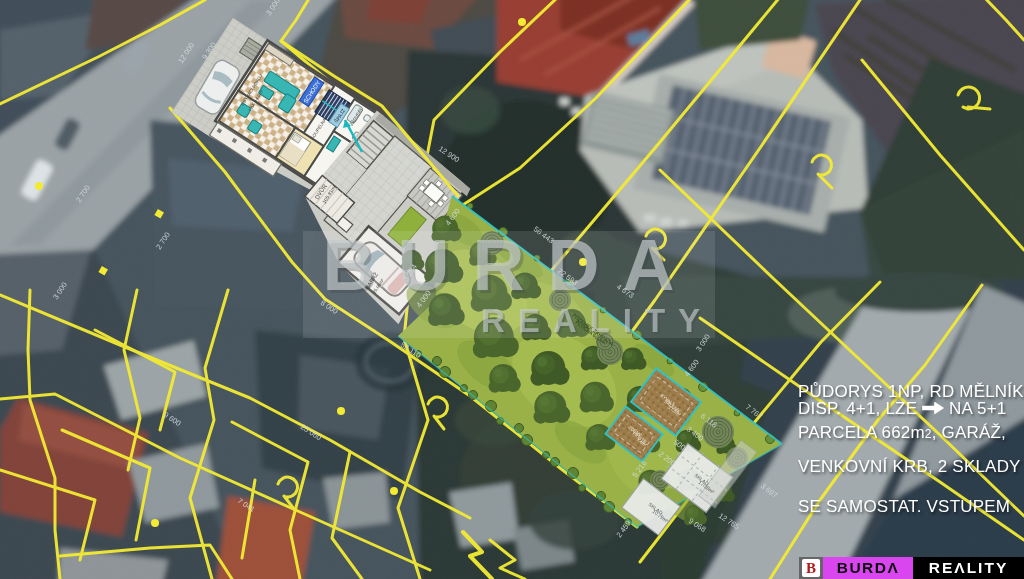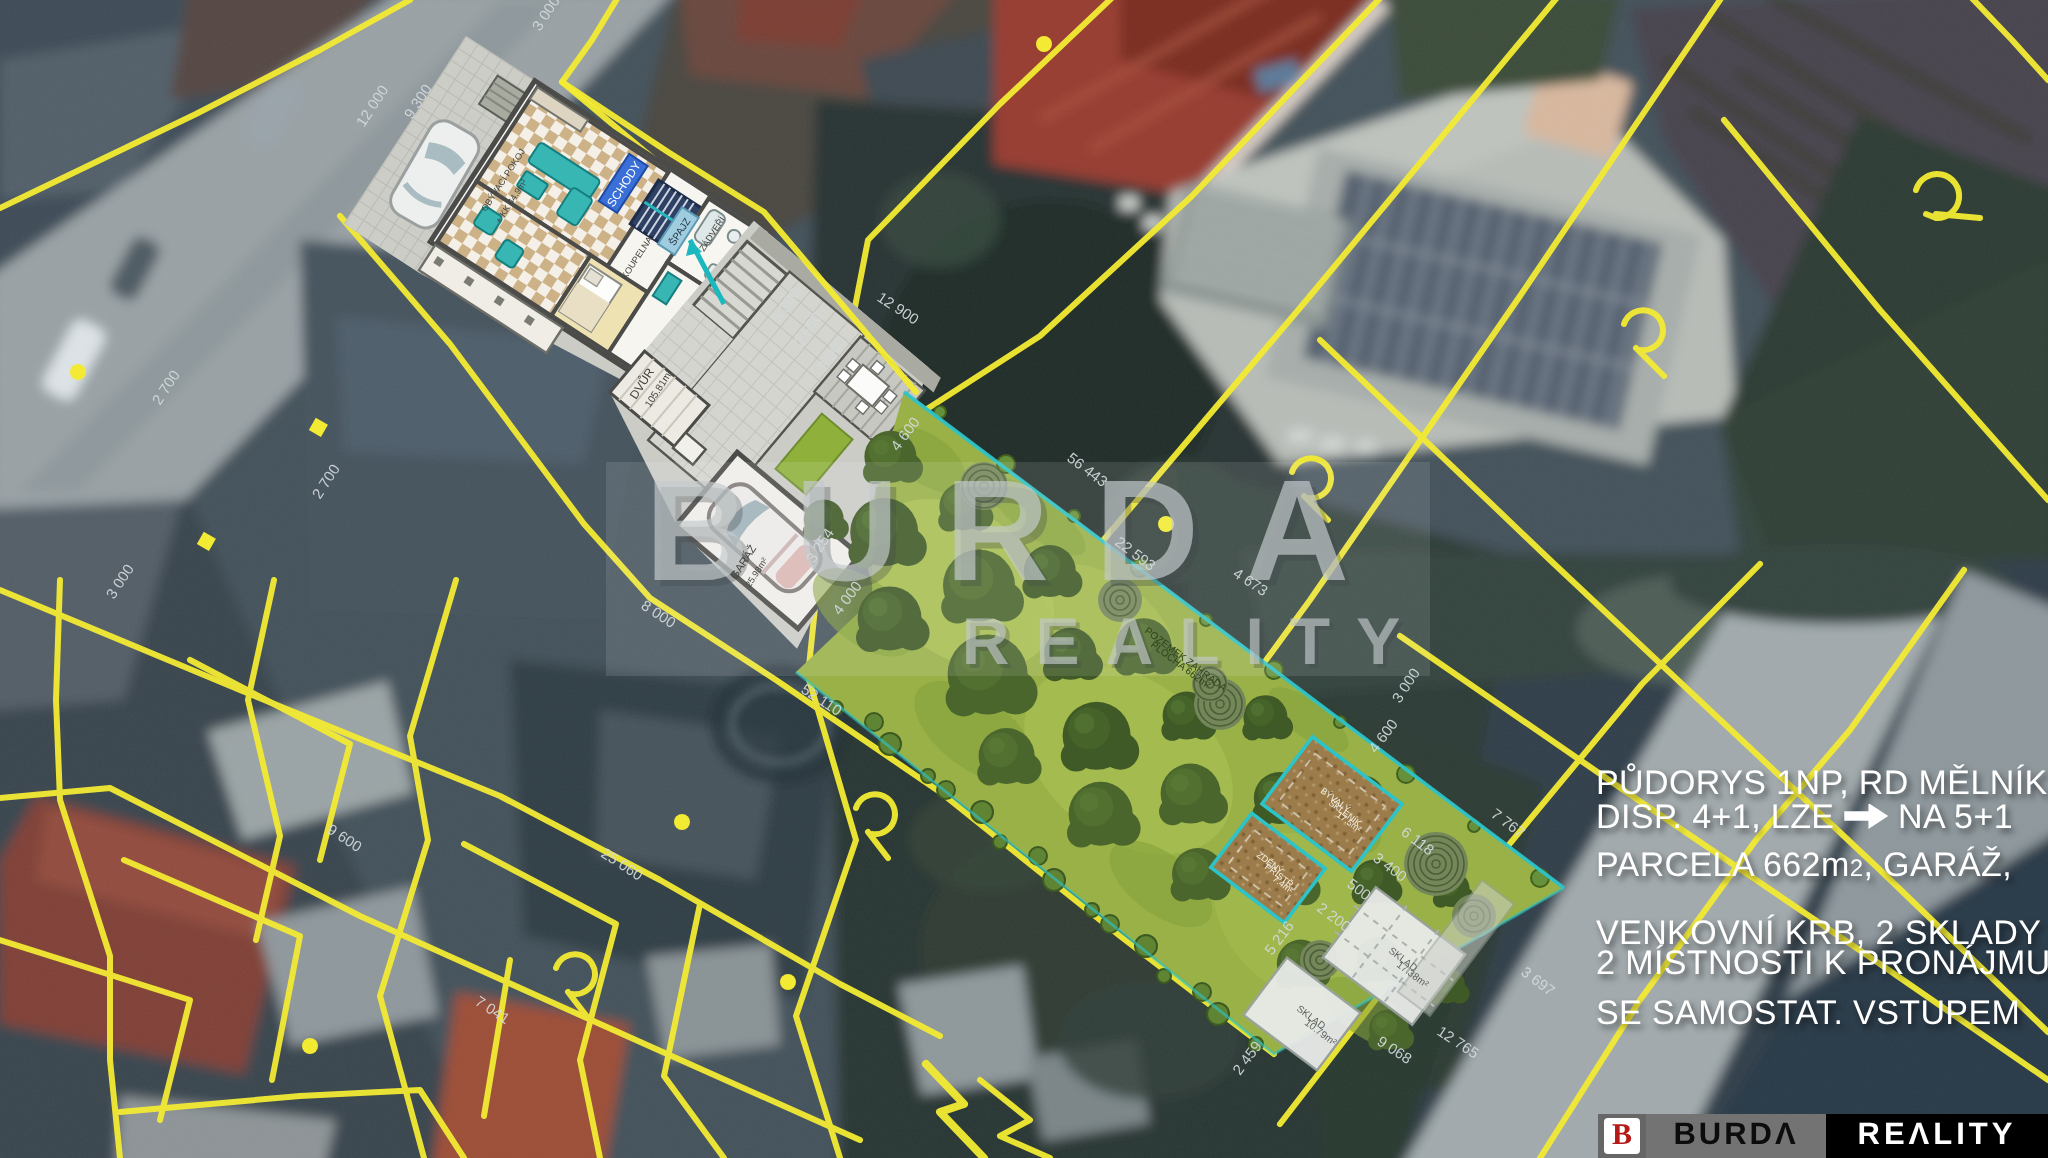--- a/index.html
+++ b/index.html
@@ -716,28 +716,27 @@
 <text x="698" y="483" transform="rotate(37 698 483)">17.38m²</text>
 <text x="648" y="505" transform="rotate(37 648 505)">SKLAD</text>
 <text x="652" y="512" transform="rotate(37 652 512)">10.79m²</text>
 </g>
 </svg>
 
 <div class="txt" style="left:798px;top:382px">PŮDORYS 1NP, RD MĚLNÍK</div>
 <div class="txt" style="left:798px;top:398.5px">DISP. 4+1, LZE <span style="display:inline-block;width:22px;height:13px;background:#fff;clip-path:polygon(0 32%,55% 32%,55% 0,100% 50%,55% 100%,55% 68%,0 68%);vertical-align:-1px"></span> NA 5+1</div>
 <div class="txt" style="left:798px;top:423px">PARCELA 662m<span style="font-size:12px">2</span>, GARÁŽ,</div>
 <div class="txt" style="left:798px;top:457px">VENKOVNÍ KRB, 2 SKLADY</div>
-<div class="txt" style="left:798px;top:472px">2 MÍSTNOSTI K PRONÁJMU</div>
 <div class="txt" style="left:798px;top:496.5px">SE SAMOSTAT. VSTUPEM</div>
 
 <div style="position:absolute;left:799px;top:557px;width:225px;height:22px;display:flex">
 
 <div style="width:24px;height:22px;background:#666;display:flex;align-items:center;justify-content:center">
         <div style="width:18px;height:18px;background:#fff;border-radius:2px;display:flex;align-items:center;justify-content:center">
           <span style="color:#b51a18;font-weight:bold;font-size:15px;font-family:'Liberation Serif',serif;line-height:1">B</span>
         </div>
       </div>
 
-<div style="width:90px;height:22px;background:#737373;color:#0c0c0c;font-weight:bold;font-size:15.5px;letter-spacing:1.5px;display:flex;align-items:center;justify-content:center">BURDΛ</div>
+<div style="width:90px;height:22px;background:#d946ef;color:#0c0c0c;font-weight:bold;font-size:15.5px;letter-spacing:1.5px;display:flex;align-items:center;justify-content:center">BURDΛ</div>
 
 <div style="width:111px;height:22px;background:#000000;color:#fff;font-weight:bold;font-size:15.5px;letter-spacing:2px;display:flex;align-items:center;justify-content:center">REΛLITY</div>
 </div>
 </div>
 
 </body></html>

